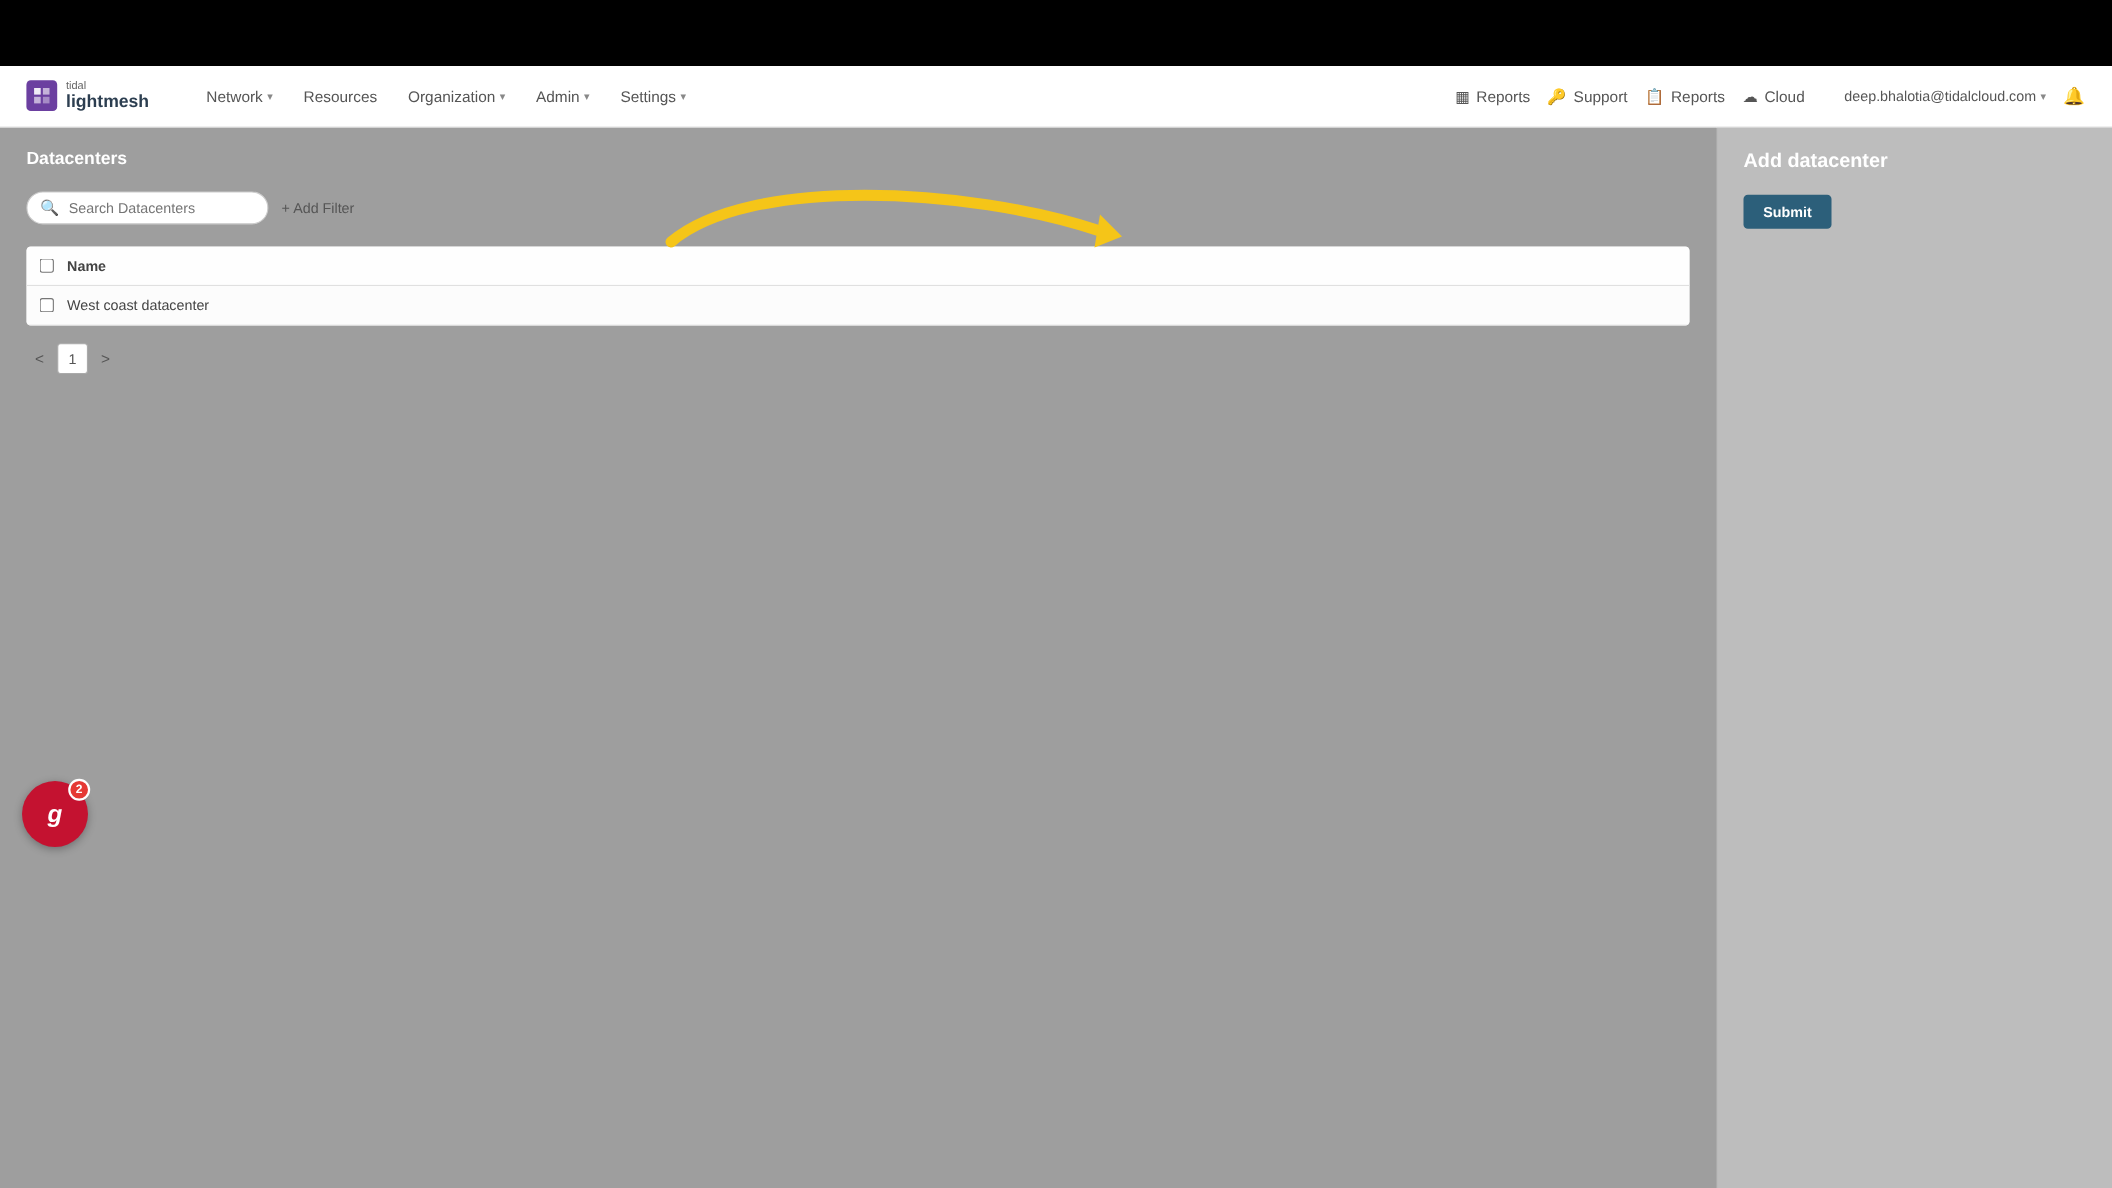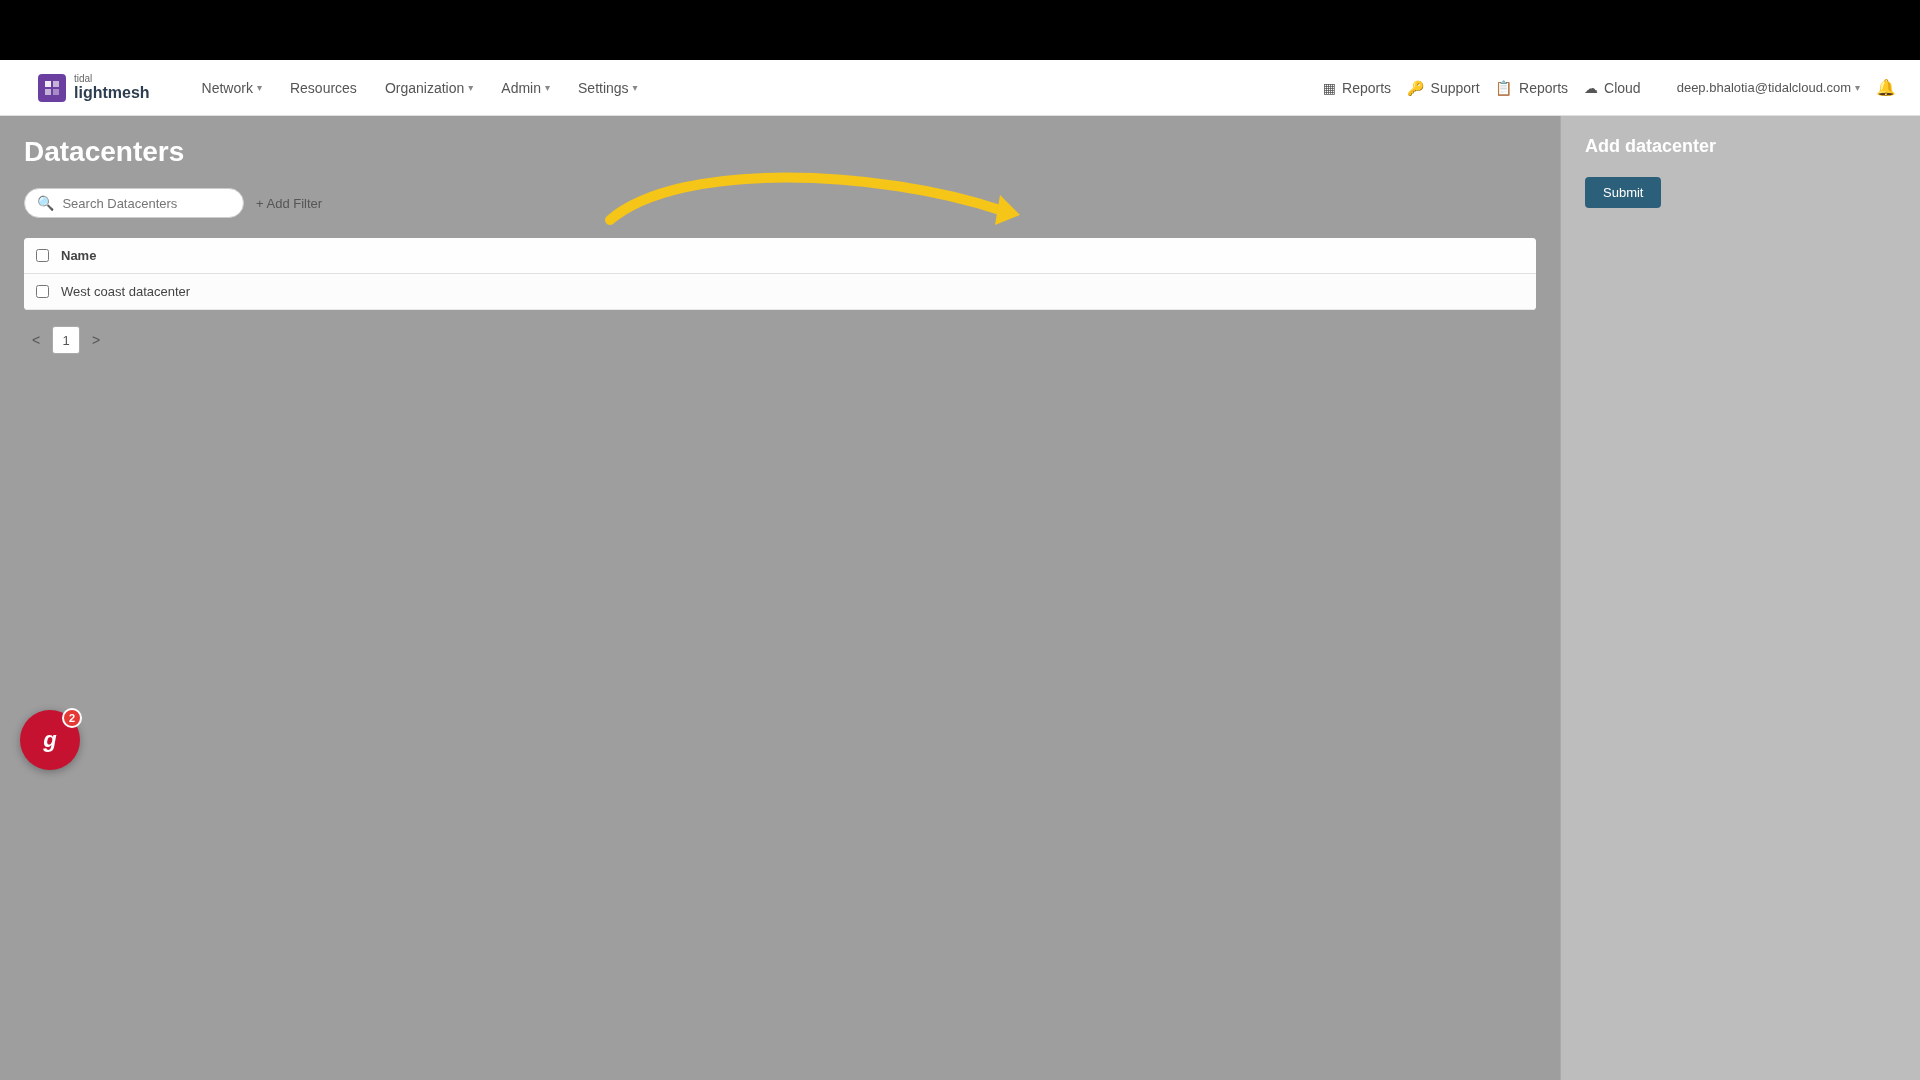--- a/index.html
+++ b/index.html
@@ -25,24 +25,23 @@
       display: flex;
       align-items: center;
       padding: 0 24px;
       border-bottom: 1px solid #e0e0e0;
       position: relative;
       z-index: 10;
     }
 
     .logo-area {
       display: flex;
-      align-items: center;
+      align-items: flex-start;
       gap: 8px;
       margin-right: 40px;
-      margin-left: 14px;
     }
 
     .logo-icon {
       width: 28px;
       height: 28px;
       background: #6b3fa0;
       border-radius: 4px;
       display: flex;
       align-items: center;
       justify-content: center;
@@ -132,21 +131,21 @@
     }
 
     
     .left-panel {
       flex: 1;
       padding: 20px 24px;
       background: #9e9e9e;
     }
 
     .page-title {
-      font-size: 28px;
+      font-size: 16px;
       font-weight: 600;
       color: #fff;
       margin-bottom: 20px;
     }
 
     .toolbar {
       display: flex;
       align-items: center;
       gap: 12px;
       margin-bottom: 20px;
@@ -311,21 +310,21 @@
     }
 
     .submit-btn {
       background: #2c5f7a;
       color: #fff;
       border: none;
       padding: 8px 18px;
       border-radius: 4px;
       font-size: 13px;
       cursor: pointer;
-      font-weight: 400;
+      font-weight: 700;
     }
 
     
     .arrow-annotation {
       position: absolute;
       top: 140px;
       left: 580px;
       width: 460px;
       height: 140px;
       pointer-events: none;

